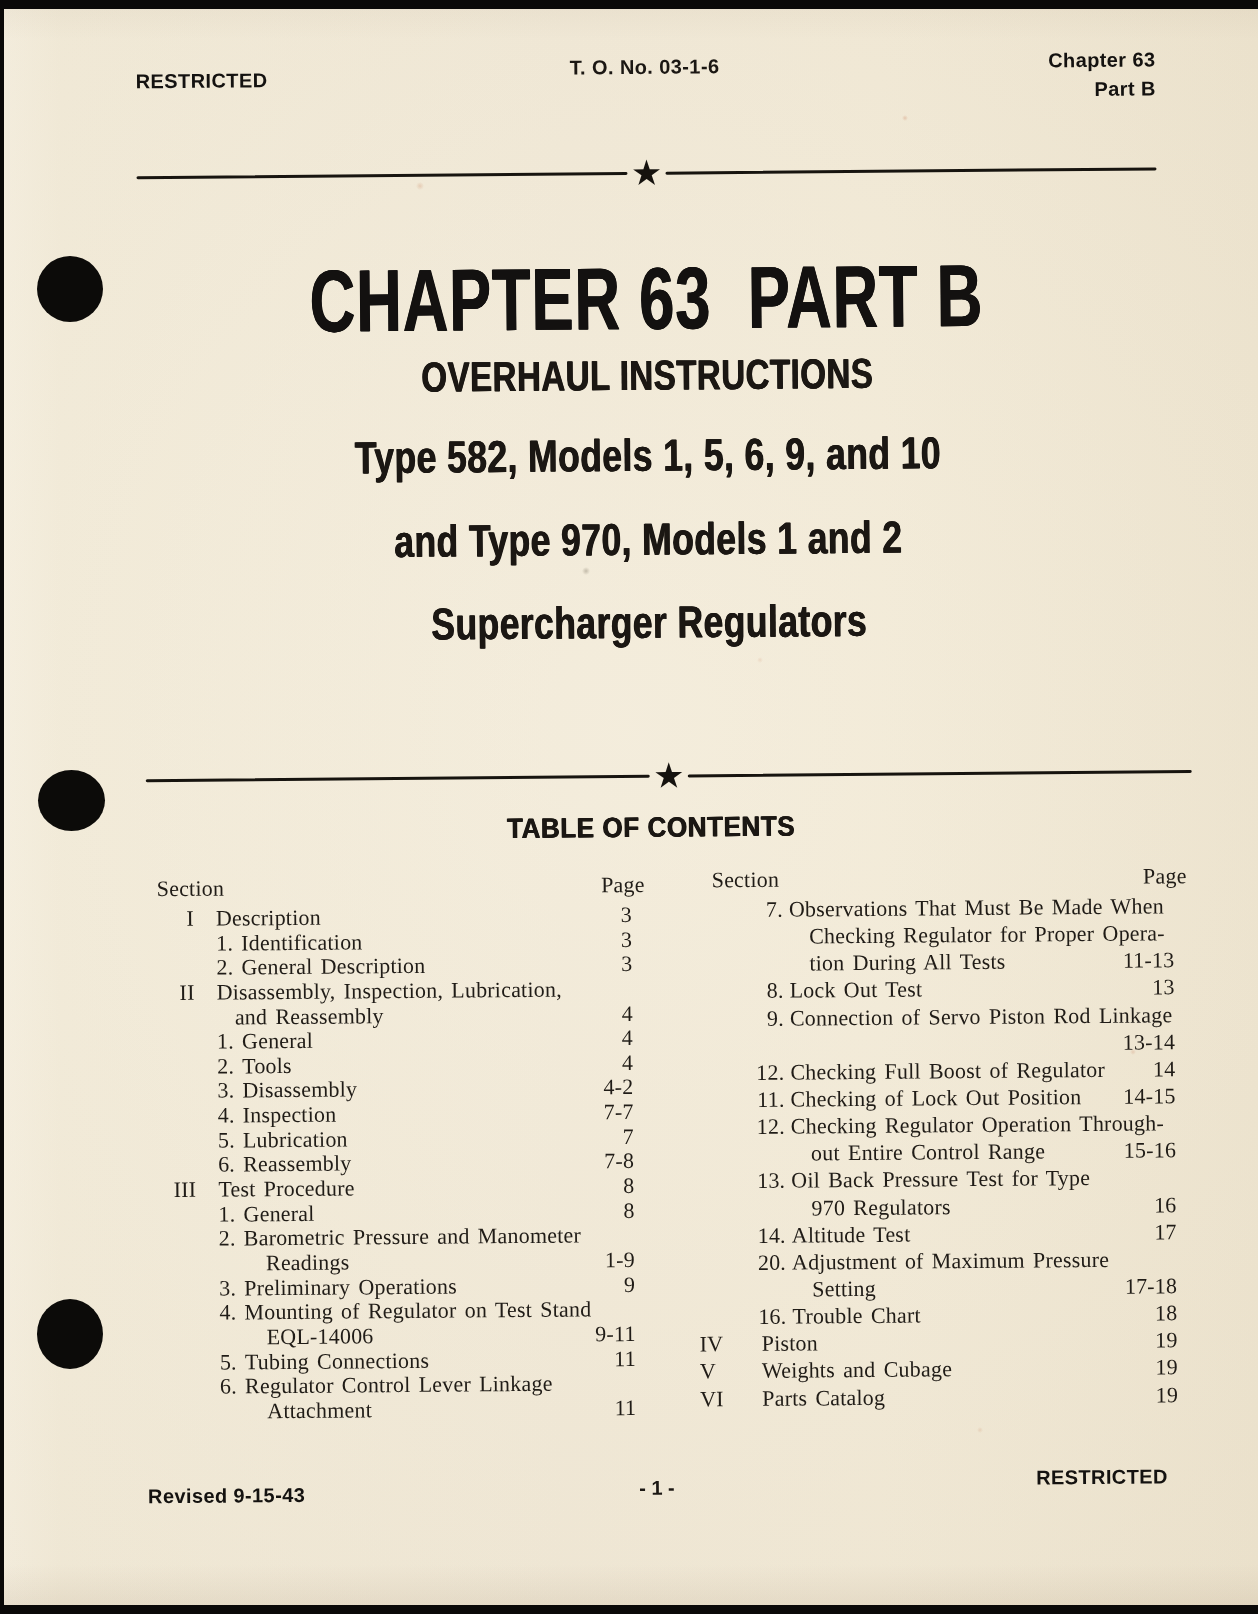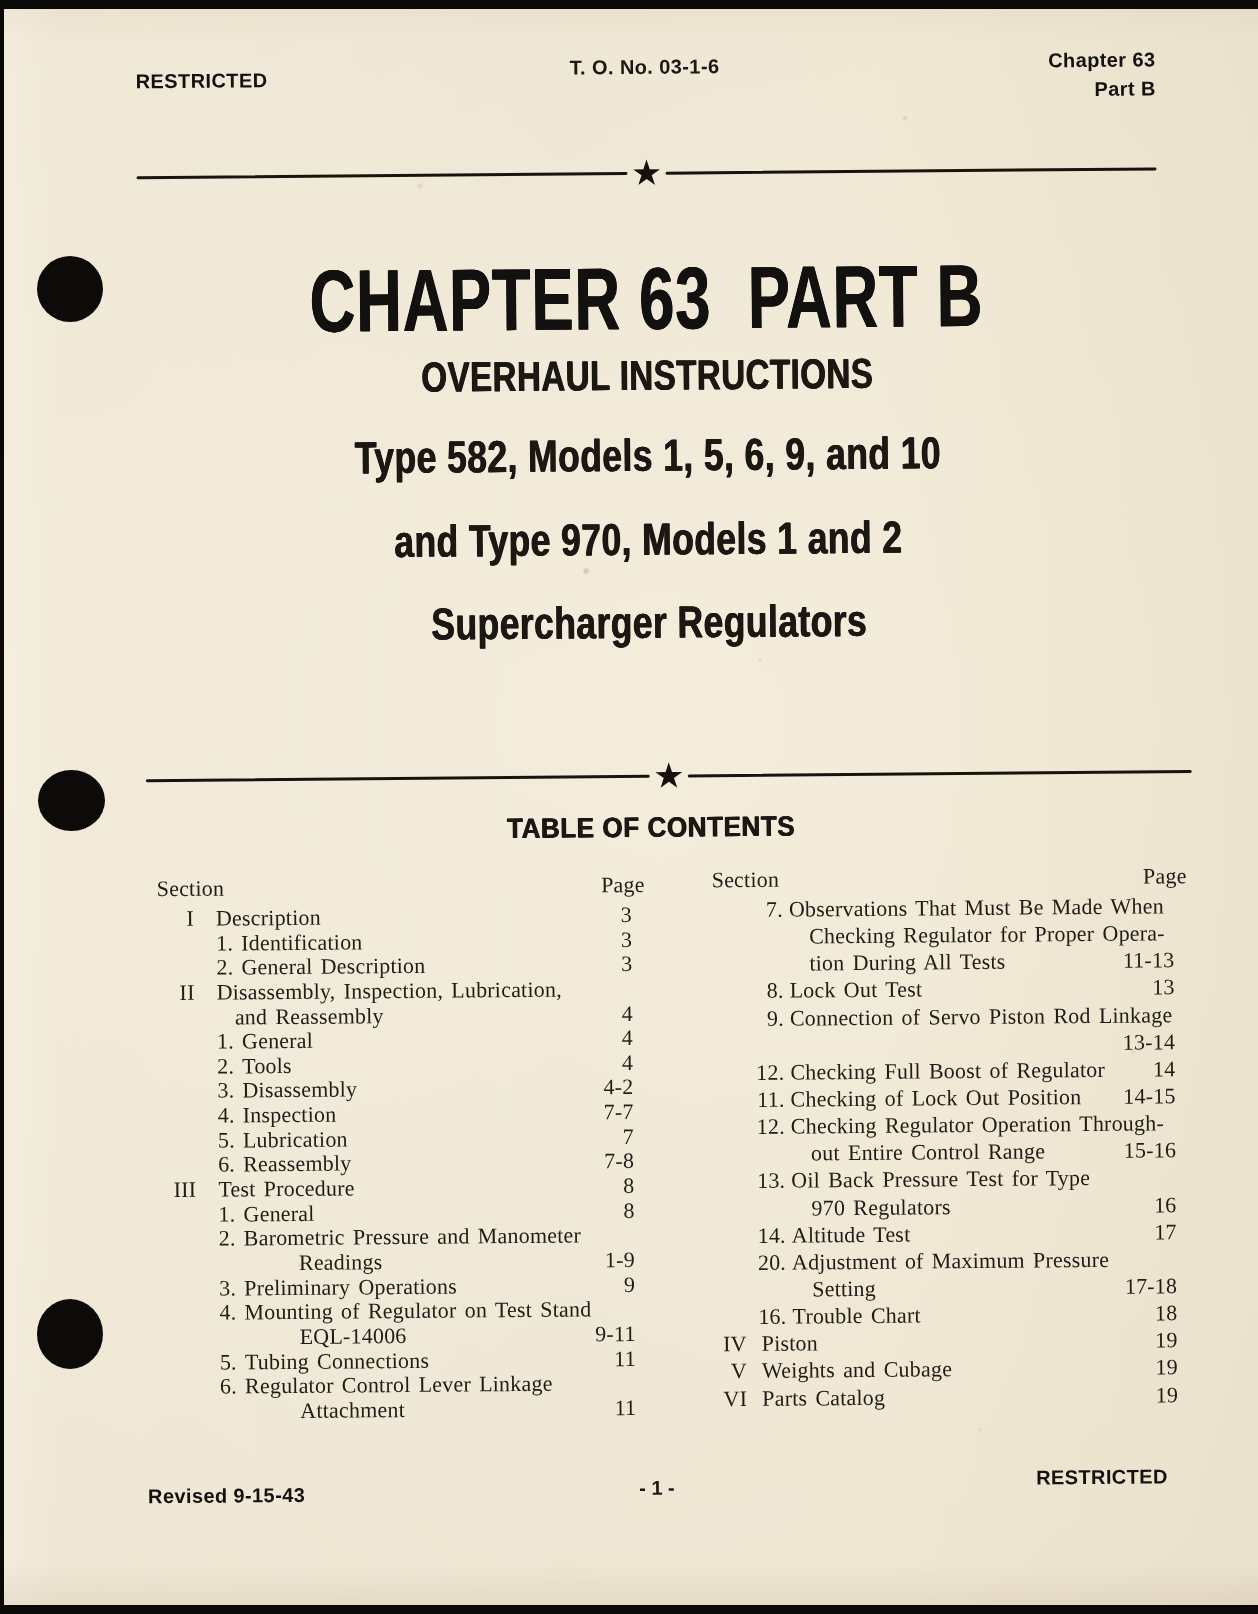--- a/index.html
+++ b/index.html
@@ -93,23 +93,23 @@
   #toc-right .toc-row{height:27.15px;}
   .toc-row{position:relative;}
   .toc-row span{position:absolute;white-space:nowrap;}
   .toc-row .pg{right:2px;text-align:right;}
   
   #toc-left .lvl-roman .num{left:0;width:53px;text-align:right;}
   #toc-left .lvl-roman .txt{left:75px;}
   #toc-left .lvl-sub .num{left:75px;}
   #toc-left .lvl-sub .txt{left:100px;}
   #toc-left .lvl-cont_roman .txt{left:93px;}
-  #toc-left .lvl-cont_sub .txt{left:122px;margin-left:33px;}
-  
-  #toc-right .lvl-roman .num{left:0;width:47px;text-align:right;}
+  #toc-left .lvl-cont_sub .txt{left:122px;}
+  
+  #toc-right .lvl-roman .num{left:0;width:47px;text-align:left;}
   #toc-right .lvl-roman .txt{left:62px;}
   #toc-right .lvl-sub .num{left:50px;width:37px;text-align:right;}
   #toc-right .lvl-sub .txt{left:93px;}
   #toc-right .lvl-cont_sub .txt{left:113px;}
 </style>
 </head>
 <body>
 
 <div id="paper"></div>
 

